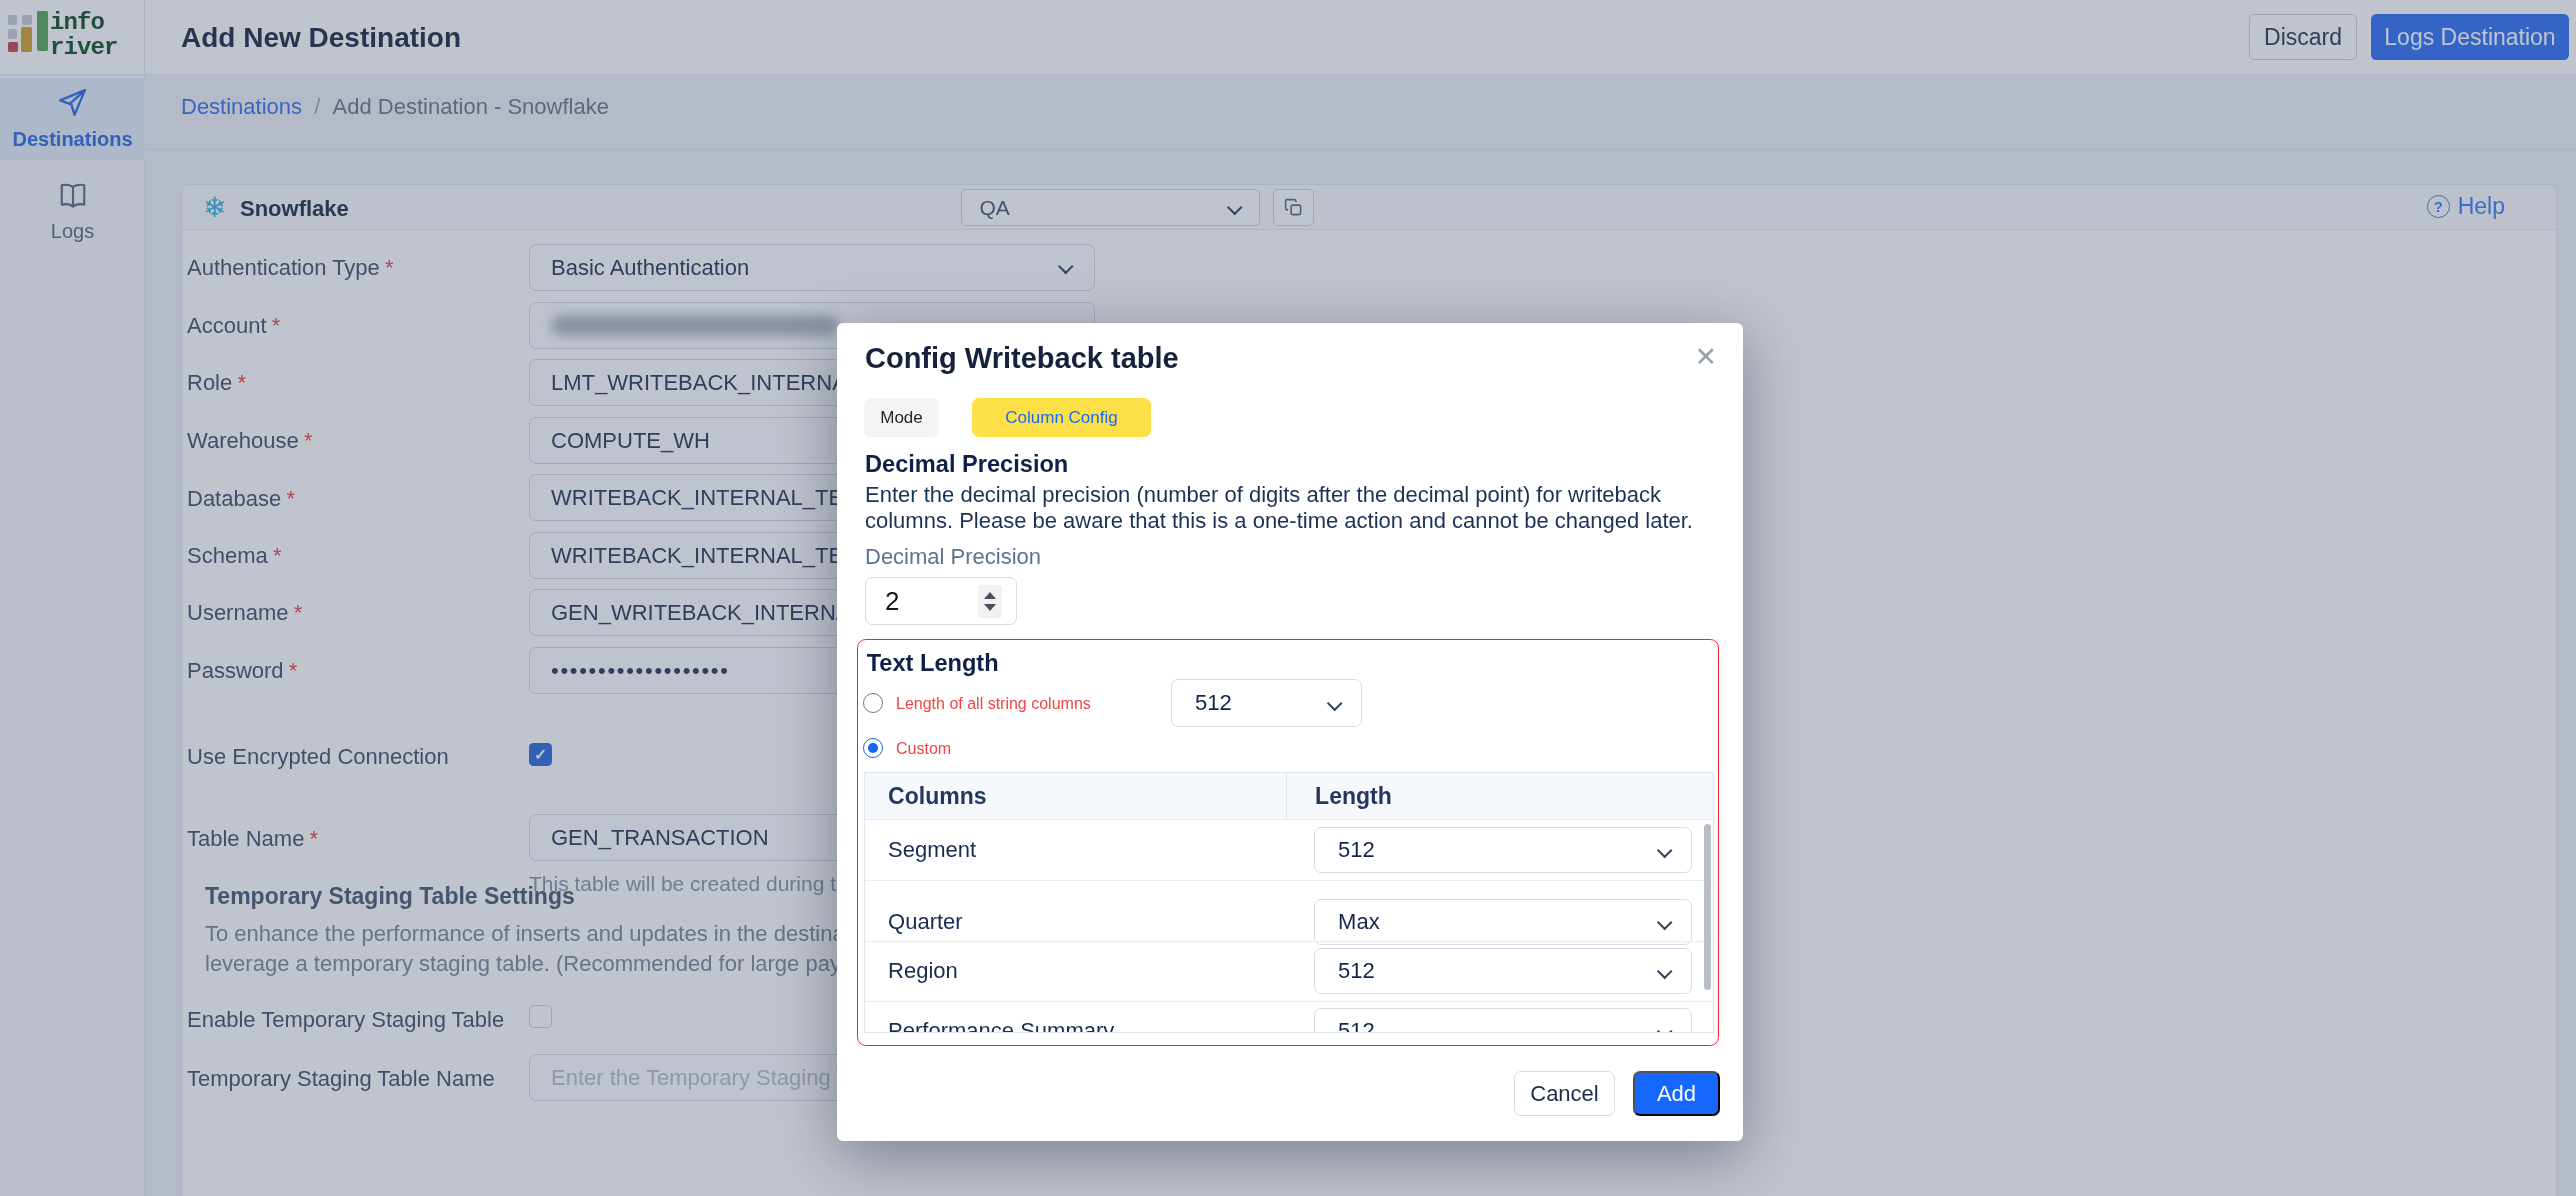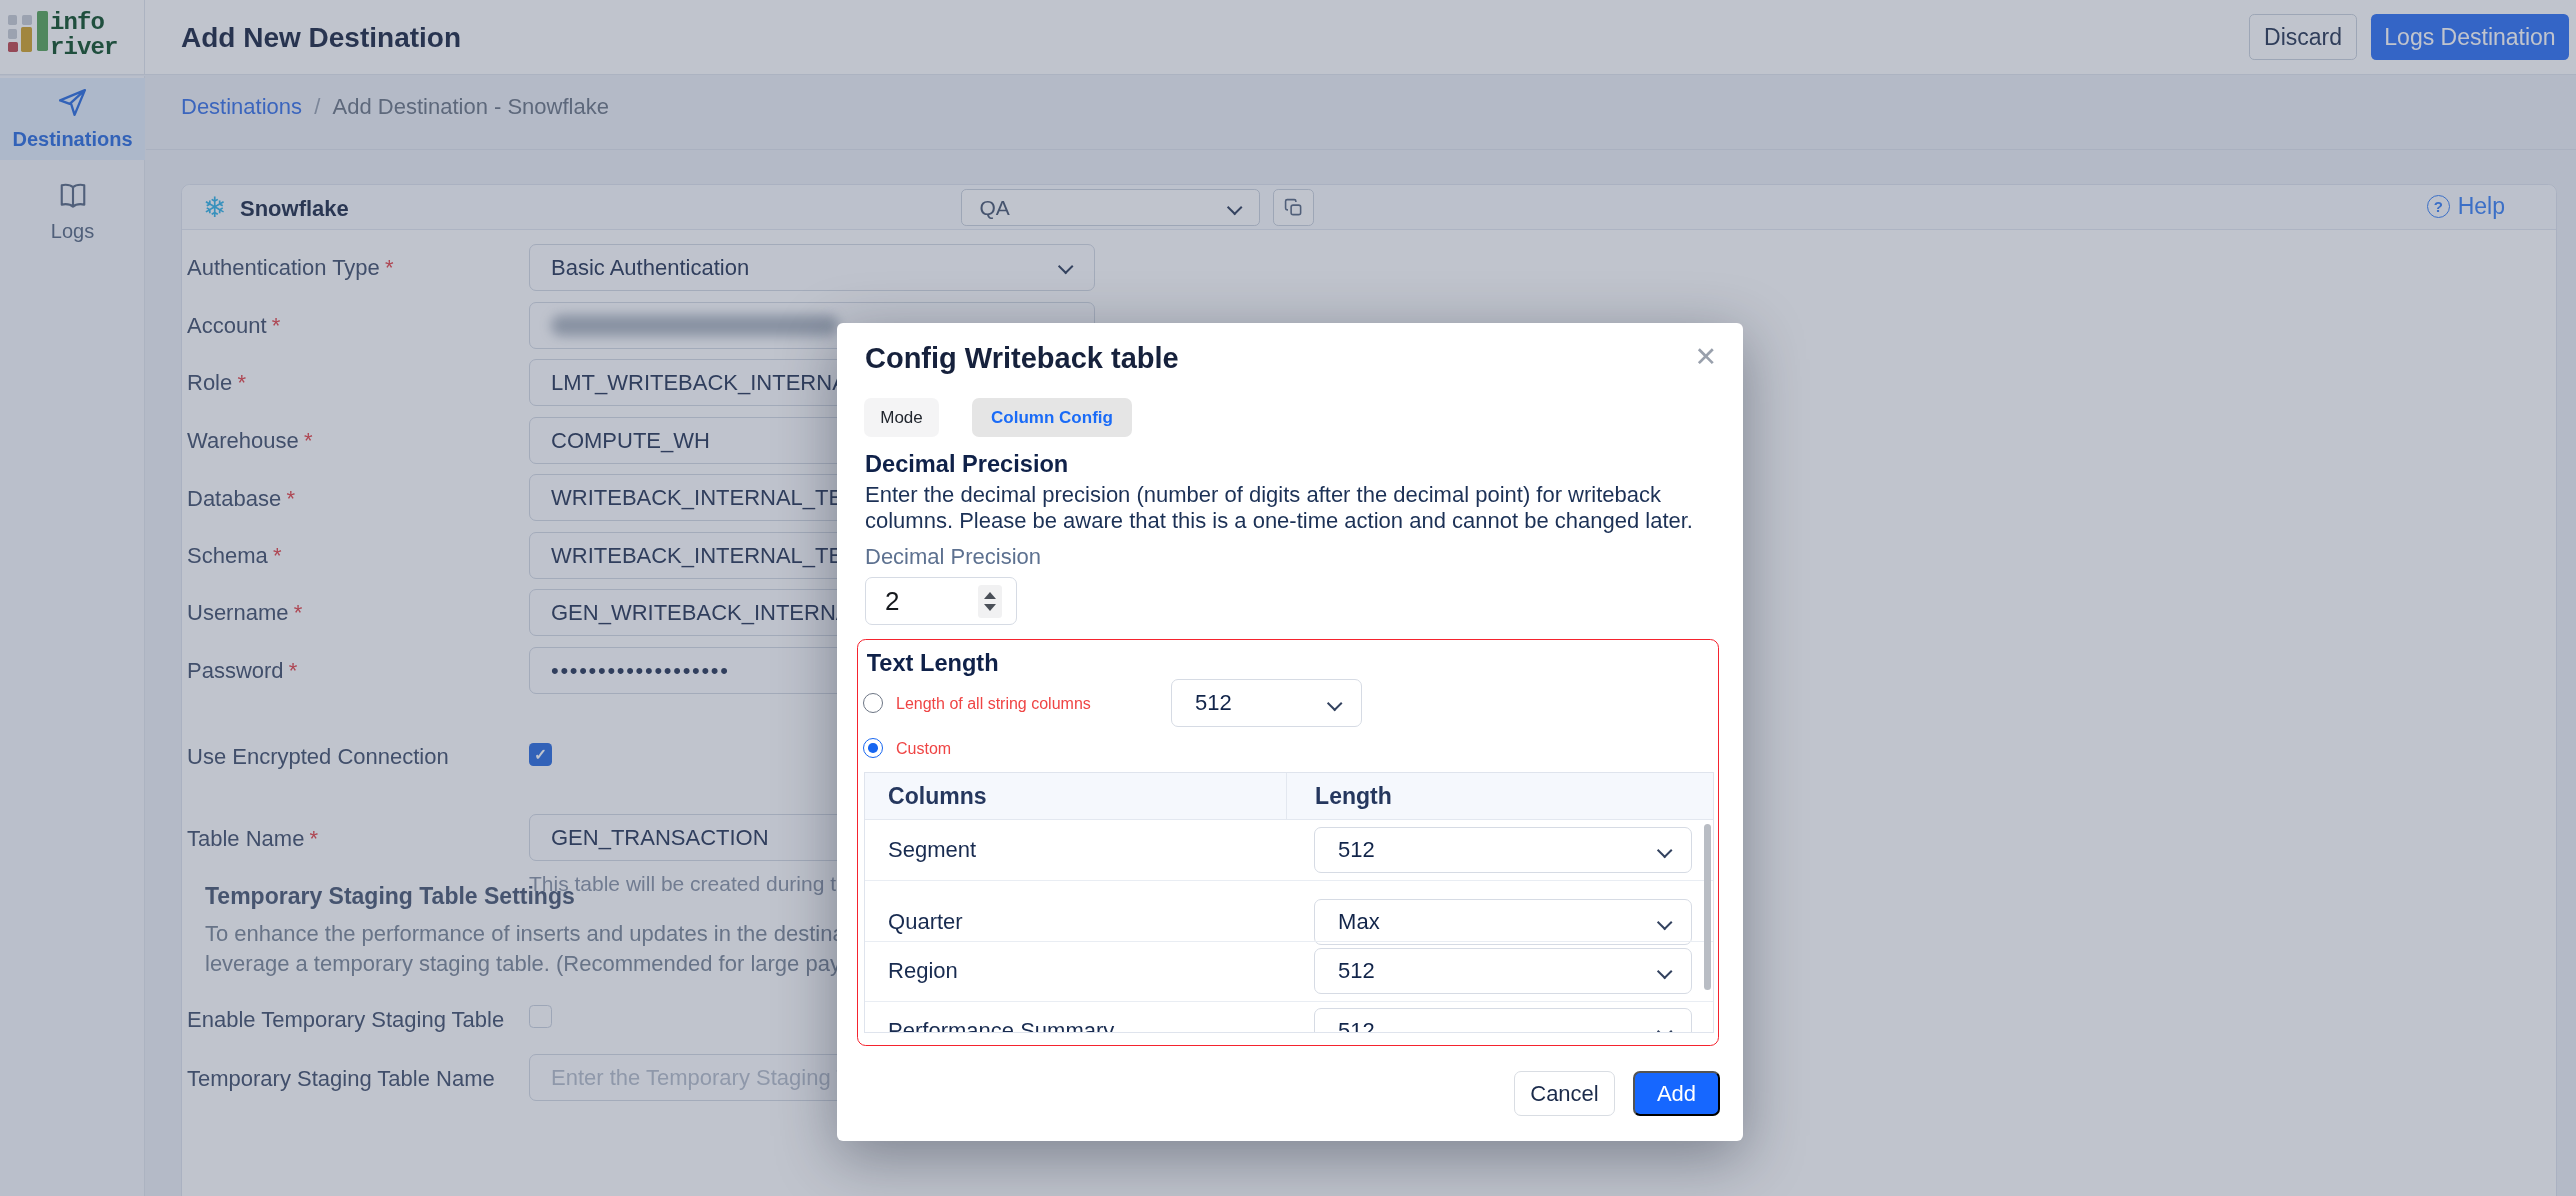--- a/index.html
+++ b/index.html
@@ -54,21 +54,21 @@
   .sec-desc{position:absolute;left:23px;font-size:22px;color:#7c8899;white-space:nowrap}
   .placeholder-text{color:#b7bfcc}
 
   
   .overlay{position:absolute;left:0;top:0;width:2576px;height:1197px;background:rgba(60,72,100,.32);z-index:40}
   .modal{position:absolute;left:837px;top:323px;width:906px;height:818px;background:#fff;border-radius:6px;box-shadow:0 15.7px 61px rgba(15,23,42,.38);z-index:50}
   .m-title{position:absolute;left:28px;top:19px;font-size:29px;font-weight:bold;color:#16213c}
   .m-close{position:absolute;right:26px;top:21px;font-size:27px;color:#99a0ac;cursor:pointer;line-height:27px}
   .tab{position:absolute;top:75px;height:39px;border-radius:7px;display:flex;align-items:center;justify-content:center;font-size:17px;cursor:pointer}
   .tab-mode{left:27px;width:75px;background:#f4f4f5;color:#21262e}
-  .tab-cc{left:135px;width:160px;background:#e5e5e5;color:#1a6bf7;font-weight:bold}
+  .tab-cc{left:135px;width:179px;background:#fde047;color:#1a6bf7;font-weight:normal}
   .m-h1{position:absolute;left:28px;font-size:23.6px;font-weight:bold;color:#0f2149}
   .m-desc{position:absolute;left:28px;top:159px;width:861px;font-size:22px;line-height:26px;color:#1c3156}
   .m-sublabel{position:absolute;left:28px;top:221px;font-size:22px;color:#5d7190}
   .num-input{position:absolute;left:28px;top:254px;width:152px;height:48px;border:0.9px solid #d6dbe4;border-radius:7px;background:#fff}
   .num-val{position:absolute;left:19px;top:0;line-height:46px;font-size:26px;color:#15181d}
   .stepper{position:absolute;right:14px;top:7px;width:24.5px;height:33px;background:#f1f1f2;border-radius:3.5px;display:flex;flex-direction:column;align-items:center;justify-content:center;gap:4.4px;cursor:pointer}
   .tri-up{width:0;height:0;border-left:6.1px solid transparent;border-right:6.1px solid transparent;border-bottom:7.9px solid #4a4f57}
   .tri-dn{width:0;height:0;border-left:6.1px solid transparent;border-right:6.1px solid transparent;border-top:7.9px solid #4a4f57}
 
   .redbox{position:absolute;left:20px;top:316px;width:862px;height:407px;border:1.7px solid #f5232e;border-radius:8.7px}

